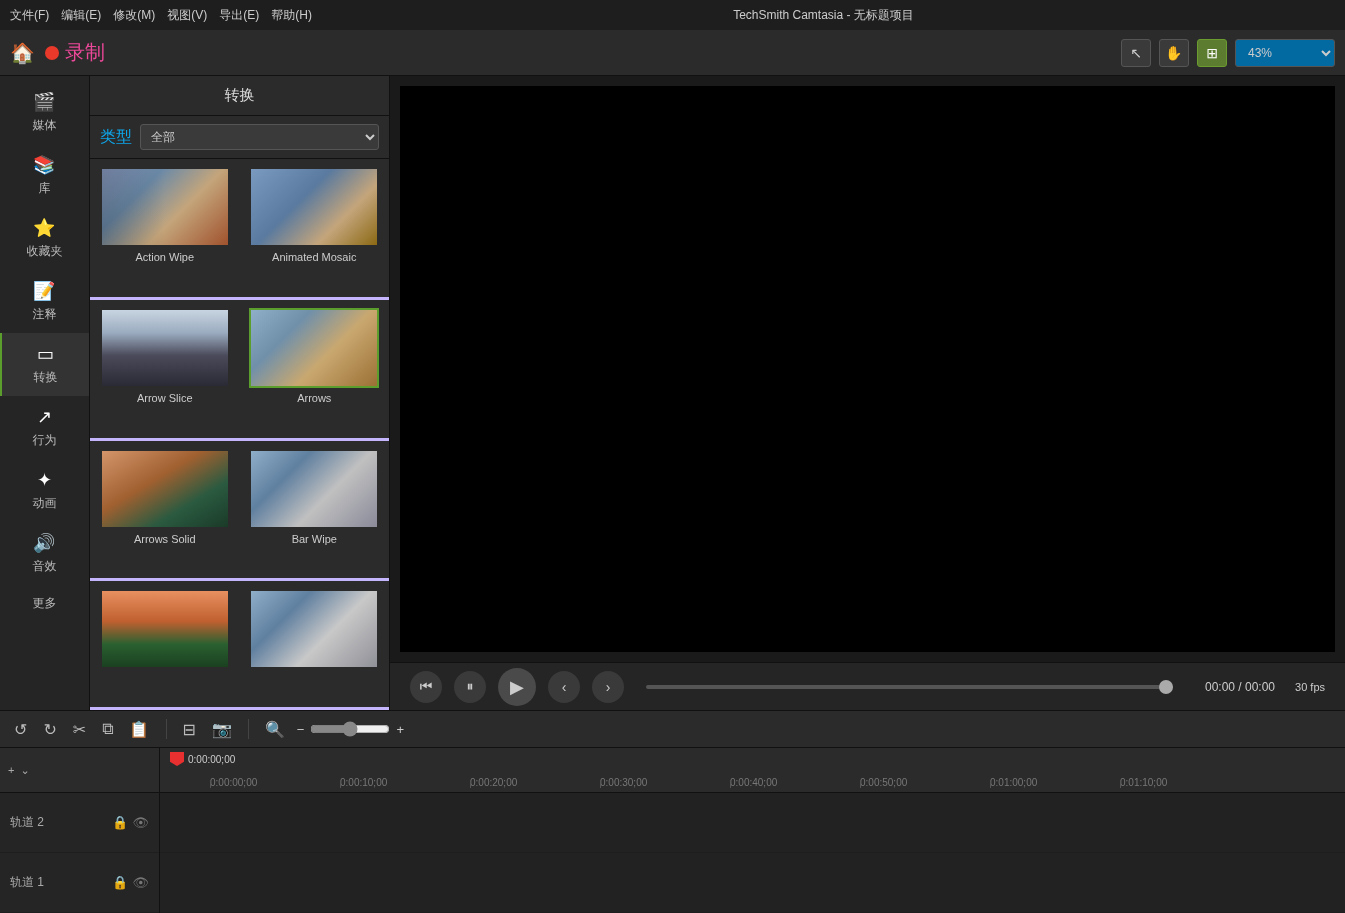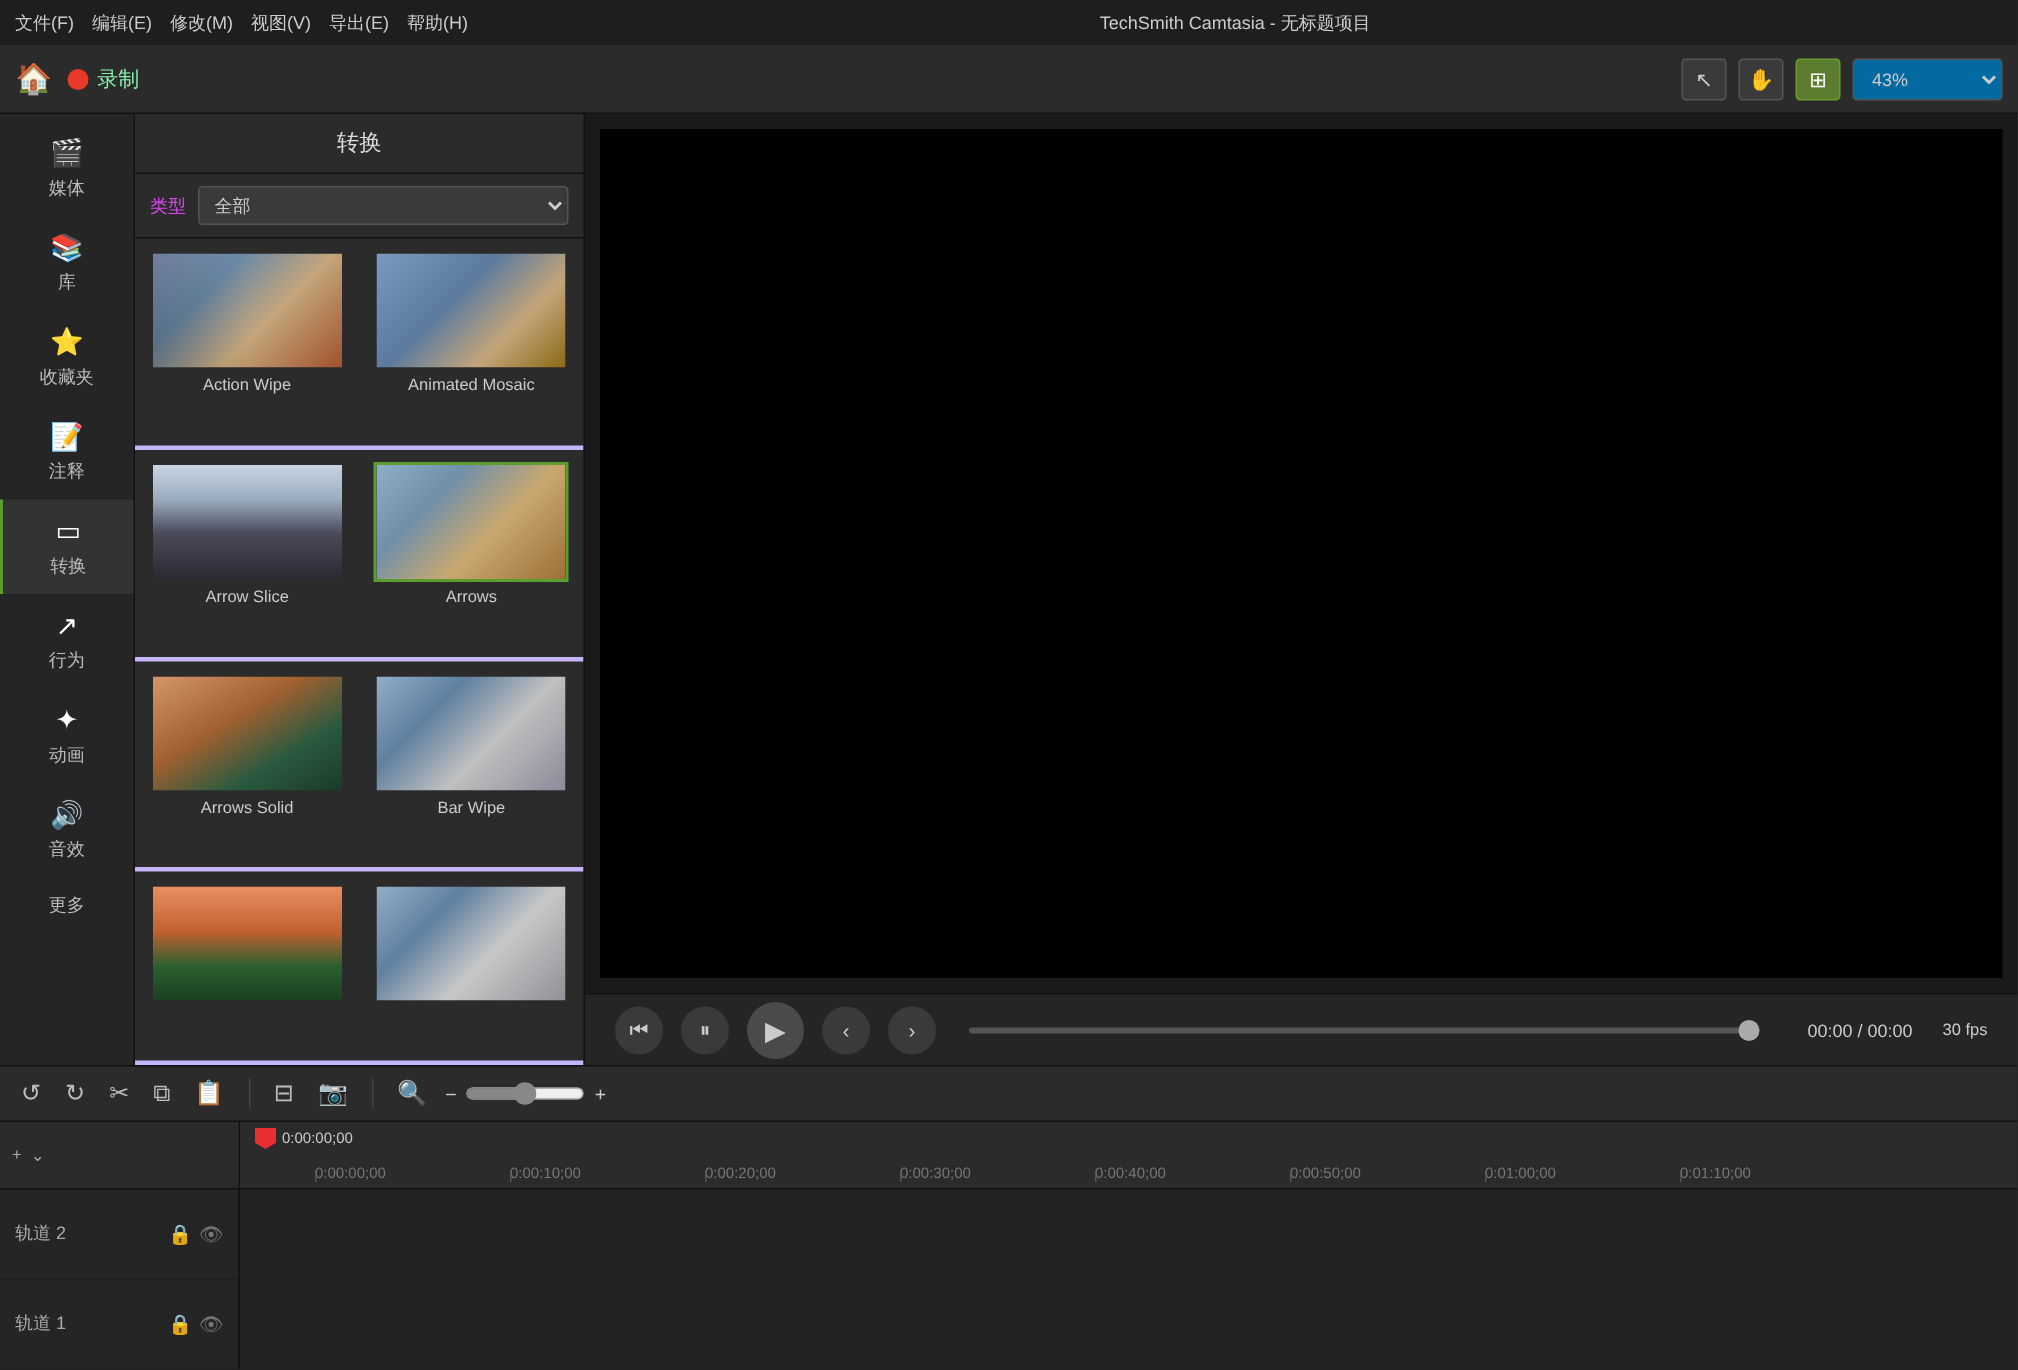--- a/index.html
+++ b/index.html
@@ -62,22 +62,22 @@
       gap: 6px;
       cursor: pointer;
     }
     .record-dot {
       width: 14px;
       height: 14px;
       border-radius: 50%;
       background: #e8392a;
     }
     .toolbar-record span {
-      color: #86efac;
-      font-size: 14px;
+      color: #ec4899;
+      font-size: 20px;
     }
     .toolbar-right {
       margin-left: auto;
       display: flex;
       align-items: center;
       gap: 8px;
     }
     .tool-btn {
       width: 30px;
       height: 28px;
@@ -167,22 +167,22 @@
       border-bottom: 1px solid #111;
     }
     .panel-filter {
       display: flex;
       align-items: center;
       padding: 8px 10px;
       gap: 8px;
       border-bottom: 1px solid #111;
     }
     .panel-filter label {
-      color: #d946ef;
-      font-size: 12px;
+      color: #0ea5e9;
+      font-size: 16px;
       white-space: nowrap;
     }
     .panel-filter select {
       flex: 1;
       background: #3a3a3a;
       border: 1px solid #555;
       border-radius: 3px;
       color: #ccc;
       padding: 4px 6px;
       font-size: 12px;

